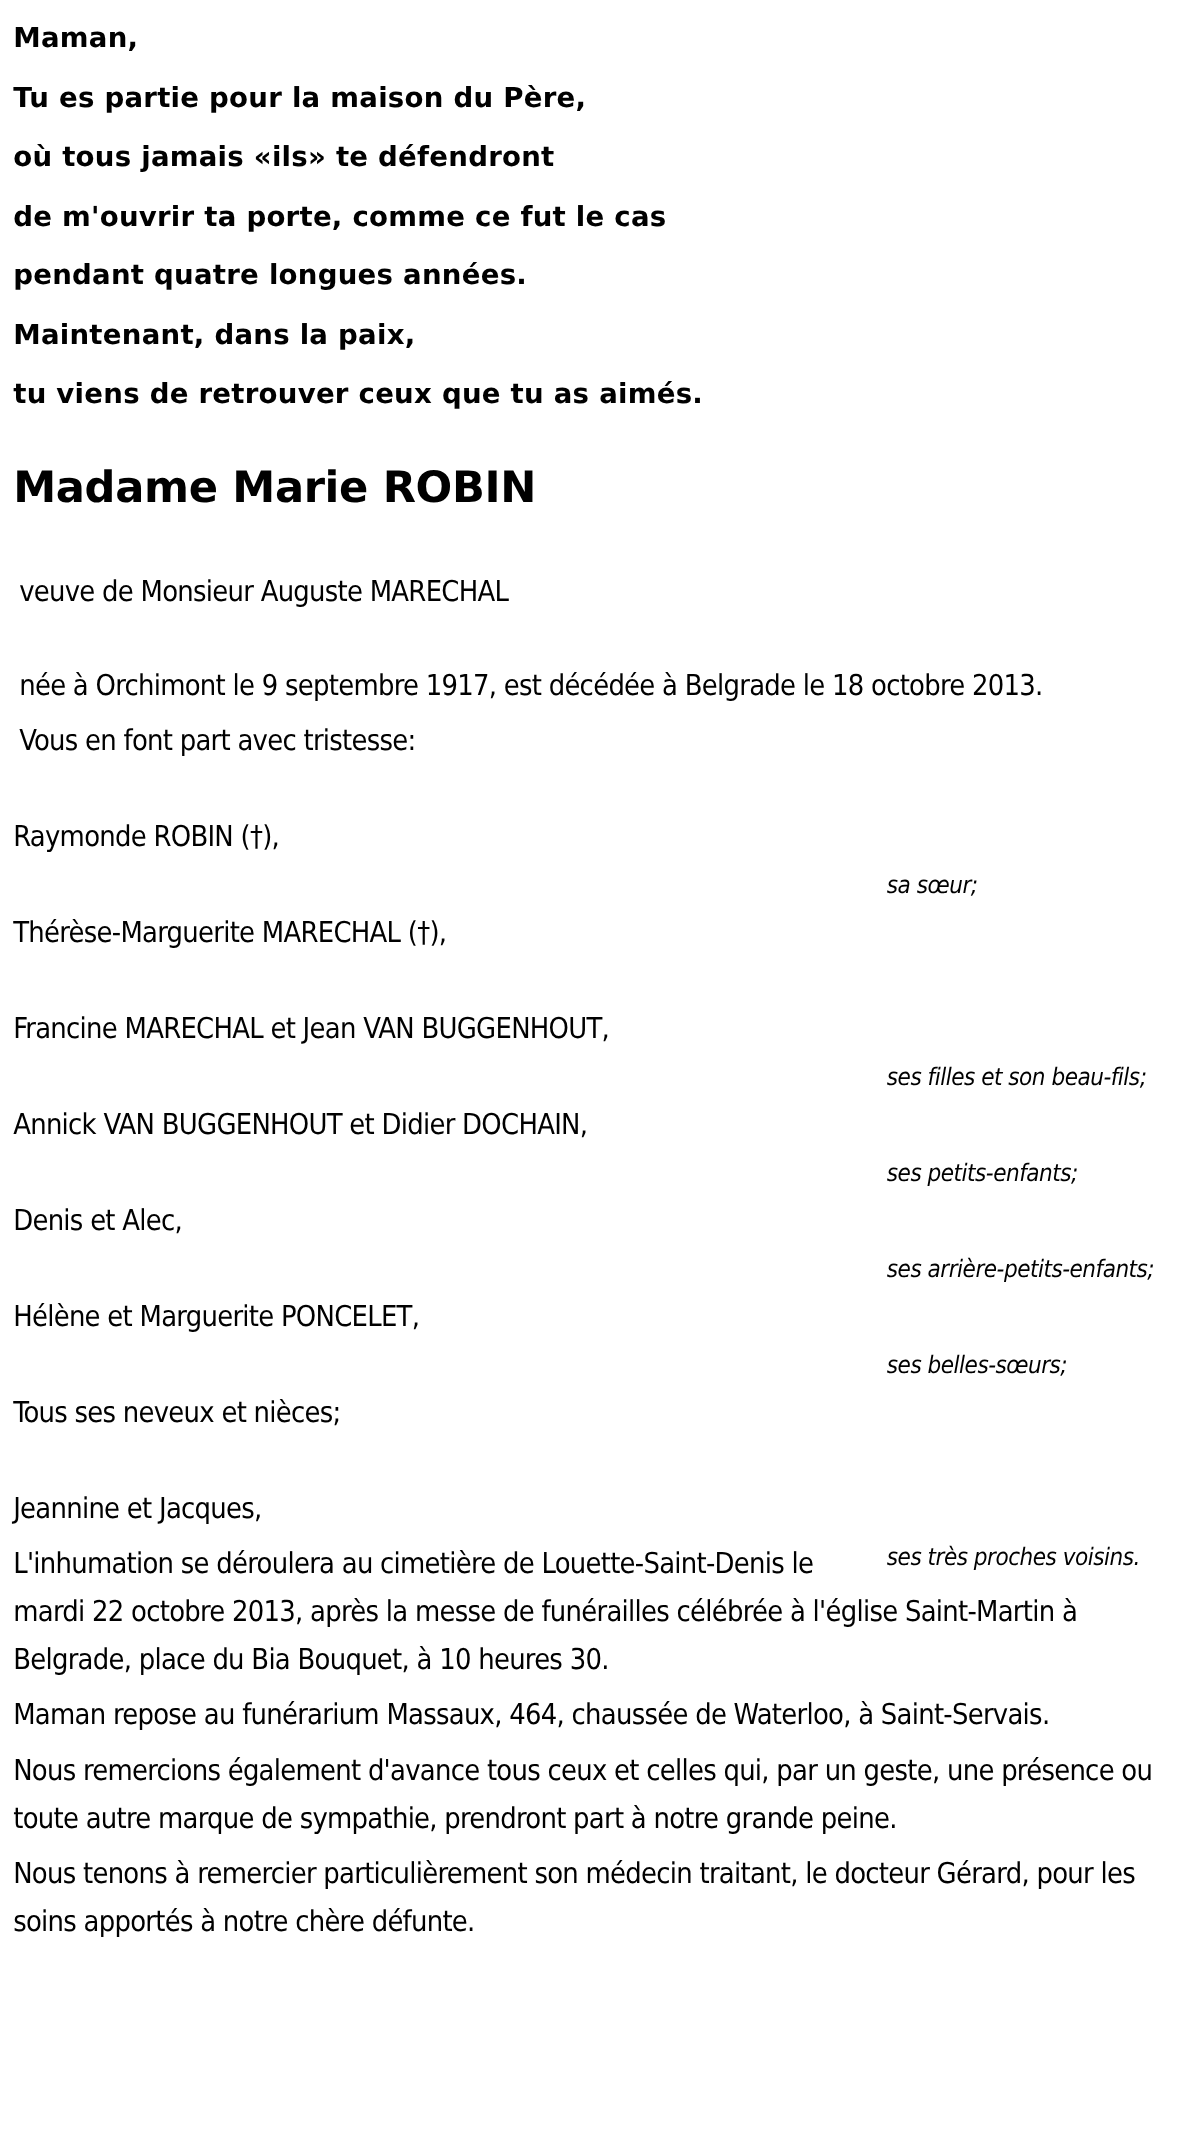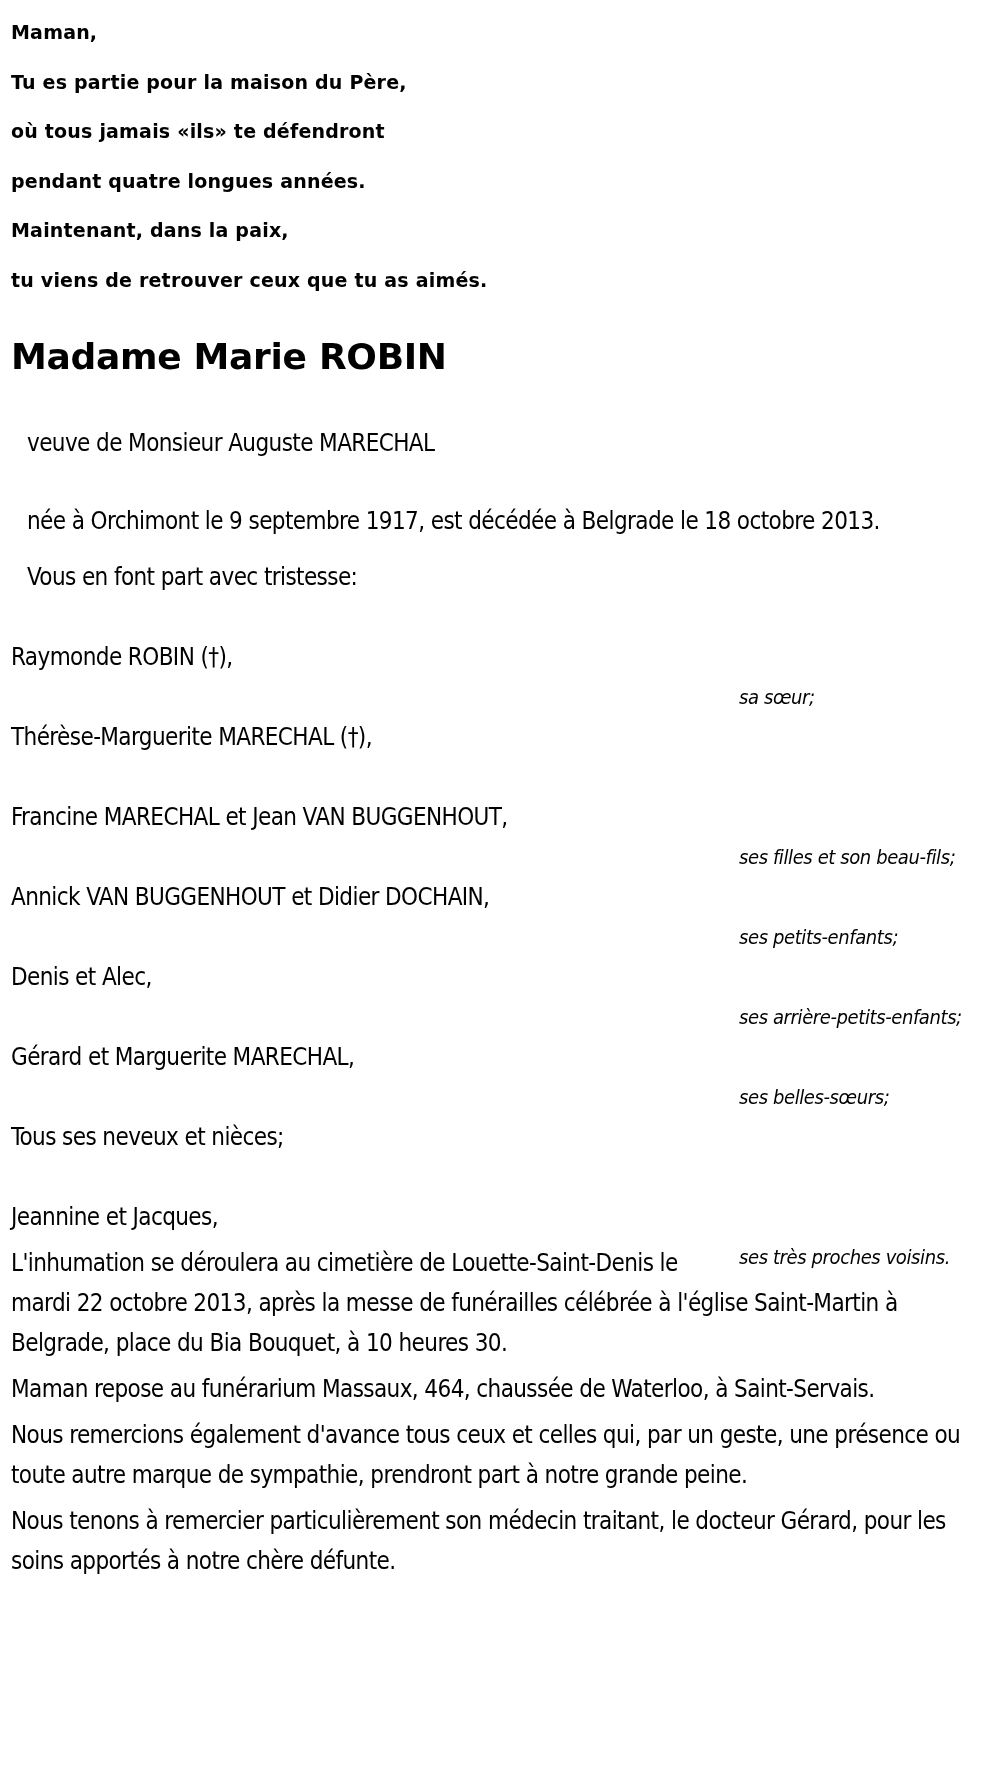--- a/index.html
+++ b/index.html
@@ -3,31 +3,31 @@
 <meta charset="utf-8">
 <style>
   html, body { margin: 0; padding: 0; background: #ffffff; }
   body {
     width: 1000px; height: 1782px; overflow: hidden;
     font-family: "DejaVu Sans", sans-serif; color: #000000;
   }
   .page { padding: 8px 11px 0 11px; width: 978px; box-sizing: content-box; }
   .poem { margin: 0 0 0 0; }
   .poem-line {
-    font-weight: bold; font-size: 19px; line-height: 49.5px; margin: 0;
+    font-weight: bold; font-size: 23px; line-height: 49.5px; margin: 0;
     letter-spacing: 0.2px;
   }
   .name-heading {
     font-family: "DejaVu Sans", sans-serif; font-weight: bold;
     font-size: 36px; line-height: 44px; margin: 30px 0 0 0;
     letter-spacing: -0.3px;
   }
   .body-text {
     font-family: "DejaVu Sans", sans-serif; font-size: 24px;
-    line-height: 40px; margin: 16px; letter-spacing: -0.6px;
+    line-height: 40px; margin: 5px; letter-spacing: -0.6px;
     font-stretch: condensed;
   }
   .widow { margin-top: 44px; }
   .birth { margin-top: 38px; margin-bottom: 6px; }
   .family { margin: 0; }
   .family-block { margin: 0 0 6px 0; }
   .relation {
     float: right; clear: right; width: 250px; 
     font-style: italic; font-size: 20px; line-height: 40px;
     letter-spacing: -0.4px;
@@ -37,20 +37,21 @@
 </style>
 </head>
 <body>
 
 <div class="page">
 
   <div class="poem">
     <p class="poem-line">Maman,</p>
     <p class="poem-line">Tu es partie pour la maison du Père,</p>
     <p class="poem-line">où tous jamais «ils» te défendront</p>
+    <p class="poem-line">de m'ouvrir ta porte, comme ce fut le cas</p>
     <p class="poem-line">pendant quatre longues années.</p>
     <p class="poem-line">Maintenant, dans la paix,</p>
     <p class="poem-line">tu viens de retrouver ceux que tu as aimés.</p>
   </div>
 
   <h1 class="name-heading">Madame Marie ROBIN</h1>
 
   <p class="body-text widow">veuve de Monsieur Auguste MARECHAL</p>
 
   <p class="body-text birth">née à Orchimont le 9 septembre 1917, est décédée à Belgrade le 18 octobre 2013.</p>
@@ -69,21 +70,21 @@
     </div>
     <div class="body-text family-block">
       <span class="member">Annick VAN BUGGENHOUT et Didier DOCHAIN,</span>
       <span class="relation">ses petits-enfants;</span>
     </div>
     <div class="body-text family-block">
       <span class="member">Denis et Alec,</span>
       <span class="relation">ses arrière-petits-enfants;</span>
     </div>
     <div class="body-text family-block">
-      <span class="member">Gérard et Marguerite MARECHAL,</span>
+      <span class="member">Hélène et Marguerite PONCELET,</span>
       <span class="relation">ses belles-sœurs;</span>
     </div>
     <div class="body-text family-block">
       <span class="member">Tous ses neveux et nièces;</span>
       <span class="member">Jeannine et Jacques,</span>
       <span class="relation">ses très proches voisins.</span>
     </div>
   </div>
 
   <p class="body-text para">L'inhumation se déroulera au cimetière de Louette-Saint-Denis le mardi 22 octobre 2013, après la messe de funérailles célébrée à l'église Saint-Martin à Belgrade, place du Bia Bouquet, à 10 heures 30.</p>

